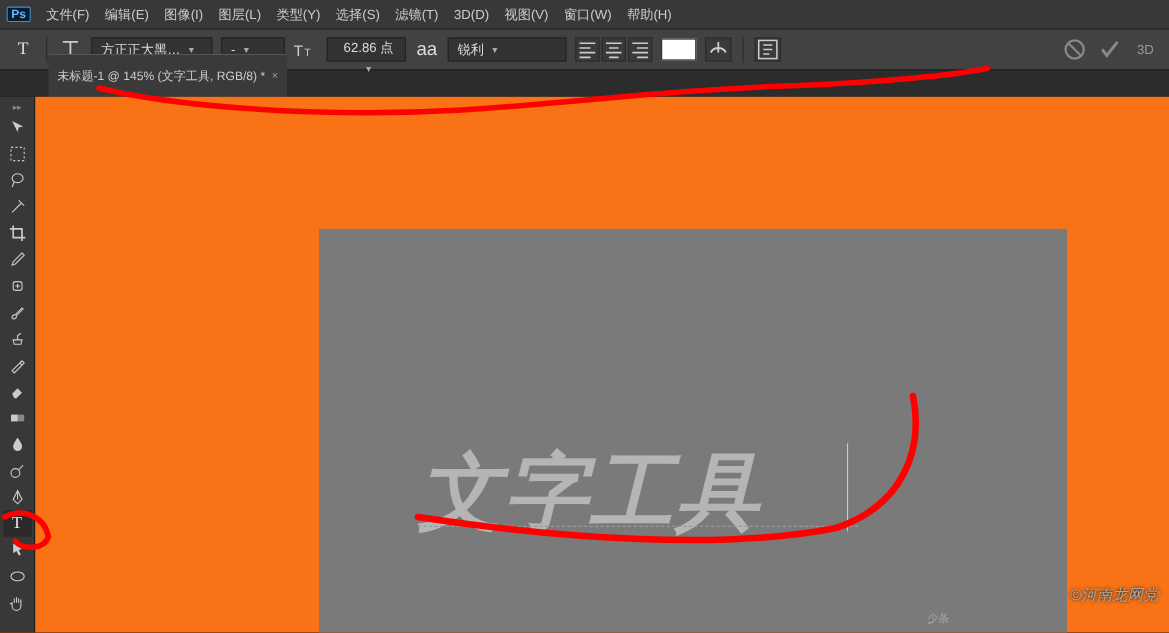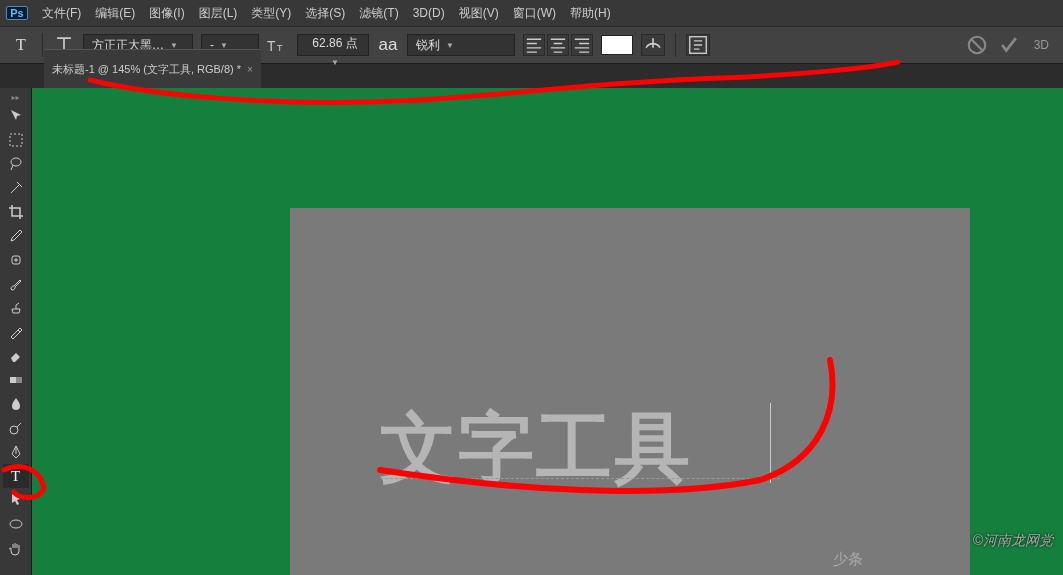--- a/index.html
+++ b/index.html
@@ -33,32 +33,32 @@
   .tab .close { font-size: 10px; color: #999; }
 
   
   .toolbox { position: absolute; left: 0; top: 88px; width: 32px; bottom: 0; background: #383838; border-right: 1px solid #1a1a1a; display: flex; flex-direction: column; align-items: center; padding-top: 4px; }
   .toolbox .collapse { width: 28px; height: 10px; display: flex; align-items: center; justify-content: center; color: #888; font-size: 8px; margin-bottom: 2px; }
   .tool { width: 26px; height: 24px; display: flex; align-items: center; justify-content: center; color: #ccc; font-size: 14px; position: relative; }
   .tool.active { background: #2a2a2a; }
   .tool svg { width: 16px; height: 16px; }
 
   
-  .canvas-area { position: absolute; left: 32px; top: 88px; right: 0; bottom: 0; background: #15803d; }
+  .canvas-area { position: absolute; left: 32px; top: 88px; right: 0; bottom: 0; background: #f97316; font-style: italic; }
   .canvas { position: absolute; left: 258px; top: 120px; width: 680px; height: 400px; background: #7a7a7a; }
   .canvas-text { position: absolute; left: 90px; top: 190px; font-size: 76px; font-weight: 900; color: #b5b5b5; letter-spacing: 2px; font-family: "Microsoft YaHei", sans-serif; }
   .text-cursor { position: absolute; left: 480px; top: 195px; width: 1px; height: 80px; background: #ccc; }
   .text-baseline { position: absolute; left: 90px; top: 270px; width: 400px; height: 1px; border-bottom: 1px dashed #999; }
 
   
   .anno { position: absolute; pointer-events: none; }
 
   
   .watermark { position: absolute; right: 10px; bottom: 25px; color: #aaa; font-size: 14px; font-style: italic; text-shadow: 0 0 3px #000; }
-  .wmlogo { position: absolute; right: 200px; bottom: 6px; color: #aaa; font-size: 15px; }
+  .wmlogo { position: absolute; right: 200px; bottom: 6px; color: #aaa; font-size: 10px; }
 
 </style>
 </head>
 <body>
 
 <div class="menubar">
   <div class="ps-logo">Ps</div>
   <div class="mi">文件(F)</div>
   <div class="mi">编辑(E)</div>
   <div class="mi">图像(I)</div>

